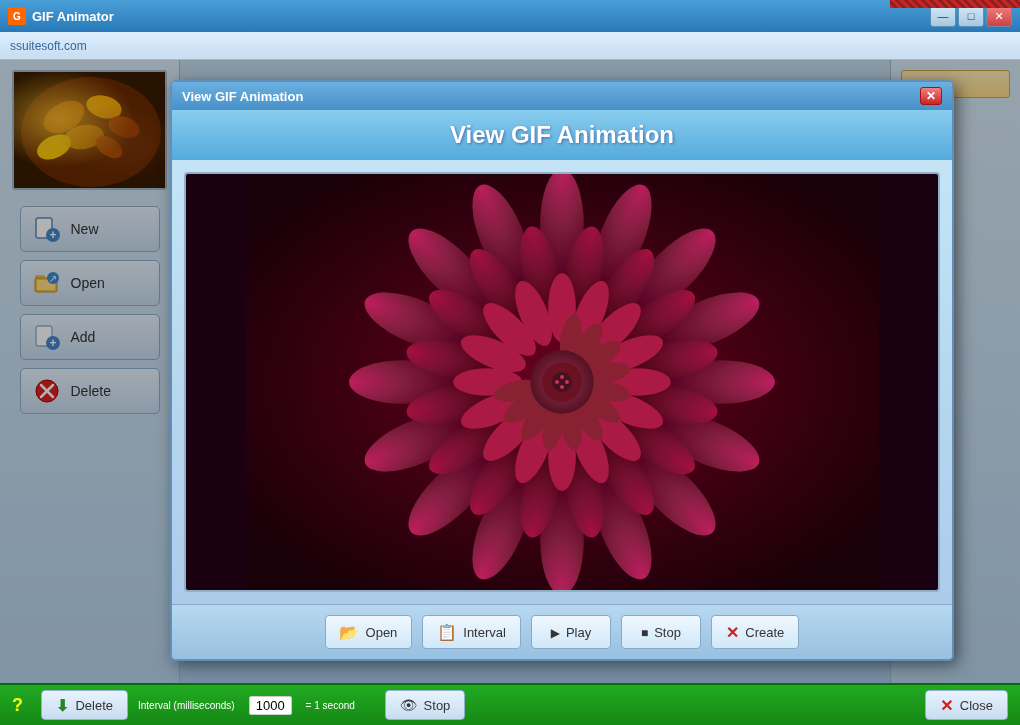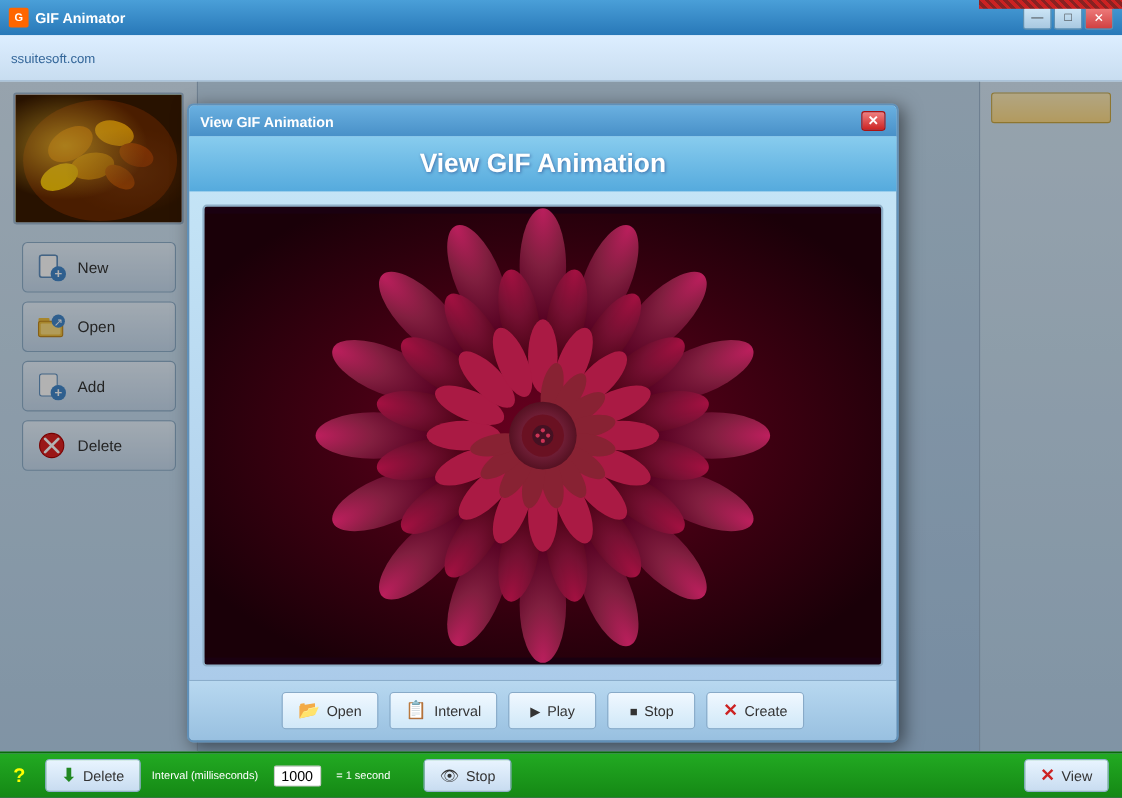--- a/index.html
+++ b/index.html
@@ -62,21 +62,21 @@
       font-size: 11px;
       color: #333;
     }
     .title-btn.close-btn {
       background: linear-gradient(180deg, #f08080 0%, #d04040 100%);
       color: white;
     }
 
     
     .menu-bar {
-      height: 42px;
+      height: 28px;
       background: linear-gradient(180deg, #ddeeff 0%, #c8ddf0 100%);
       display: flex;
       align-items: center;
       padding: 0 10px;
       font-size: 12px;
       color: #336699;
       border-bottom: 1px solid #a0b8d0;
     }
 
     
@@ -239,21 +239,21 @@
       background: rgba(0,0,0,0.3);
       display: flex;
       align-items: flex-start;
       justify-content: flex-start;
       padding-top: 20px;
       padding-left: 170px;
     }
 
     
     .modal {
-      width: 647px;
+      width: 784px;
       background: linear-gradient(180deg, #c8e8f8 0%, #a8c8e8 100%);
       border: 2px solid #6090b8;
       border-radius: 6px;
       box-shadow: 4px 4px 16px rgba(0,0,0,0.5);
       display: flex;
       flex-direction: column;
     }
     .modal-title-bar {
       height: 28px;
       background: linear-gradient(180deg, #6ab0e0 0%, #4890c8 100%);
@@ -608,17 +608,17 @@
     <span class="interval-value">1000</span>
     <span class="interval-text">= 1 second</span>
 
     <button class="bottom-btn" style="margin-left:20px;">
       <span style="font-size:14px;">👁</span>
       <span>Stop</span>
     </button>
 
     <button class="exit-btn">
       <span style="color:#cc2222;font-weight:bold;font-size:16px;">✕</span>
-      <span>View</span>
+      <span>Close</span>
     </button>
   </div>
 
 </div>
 
 </body></html>

